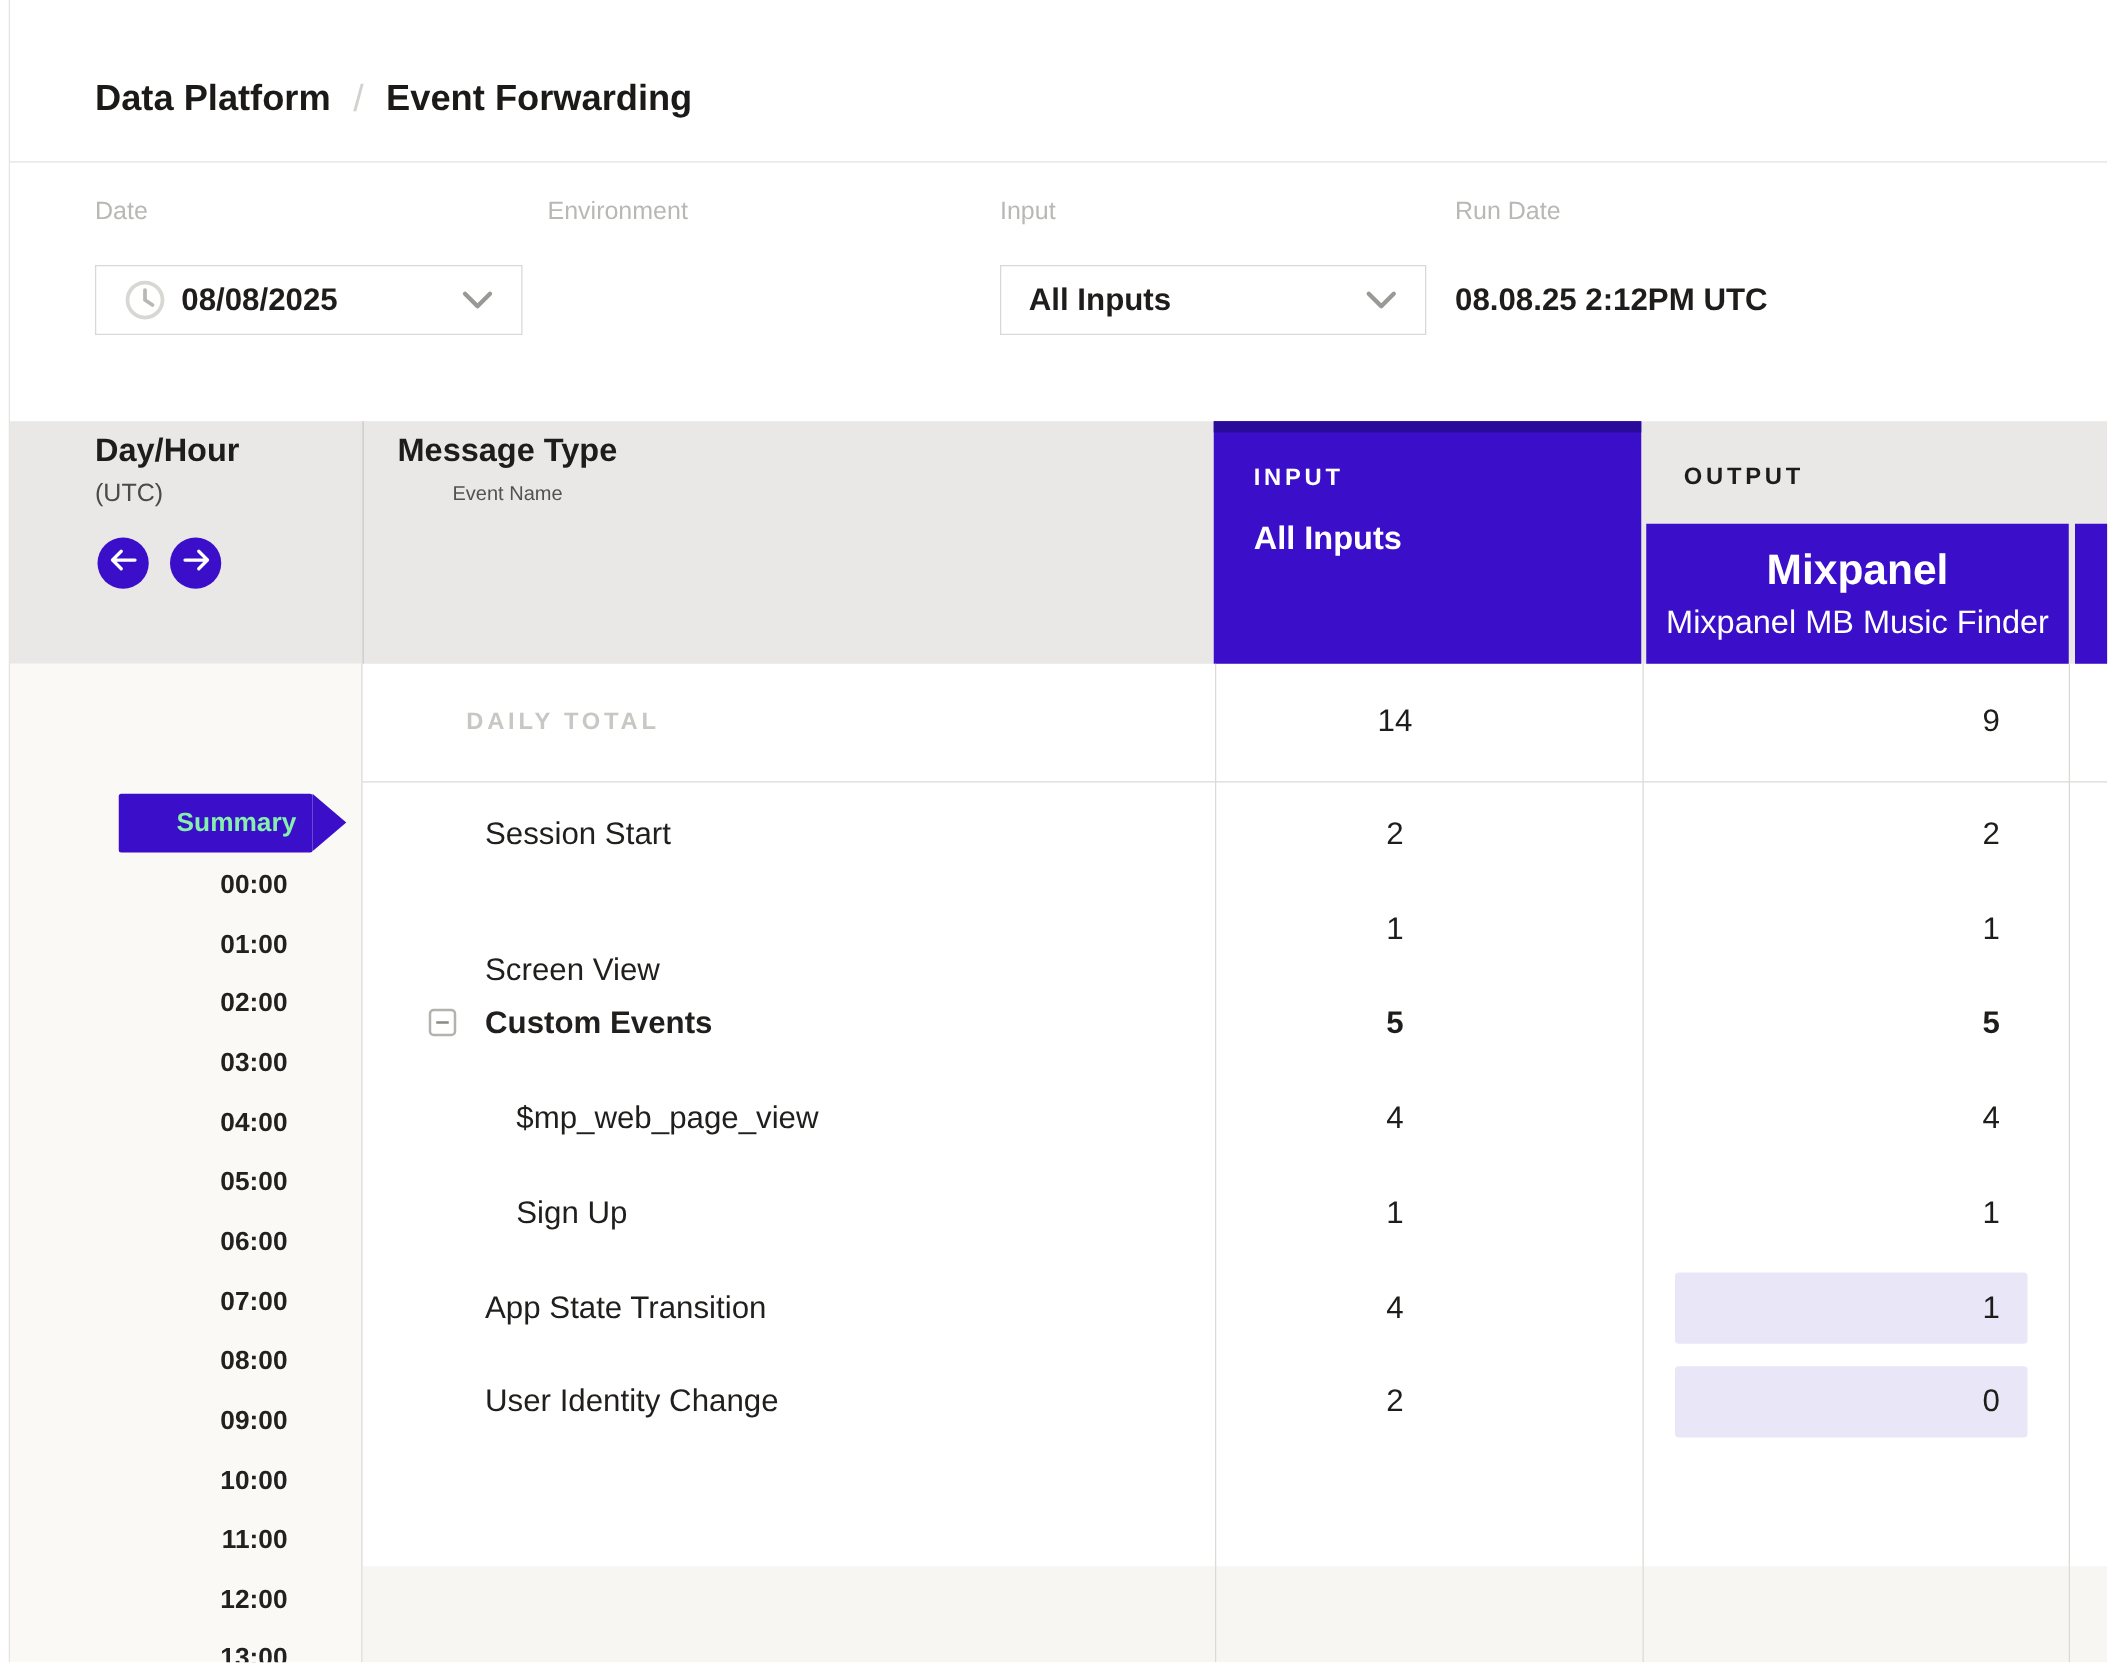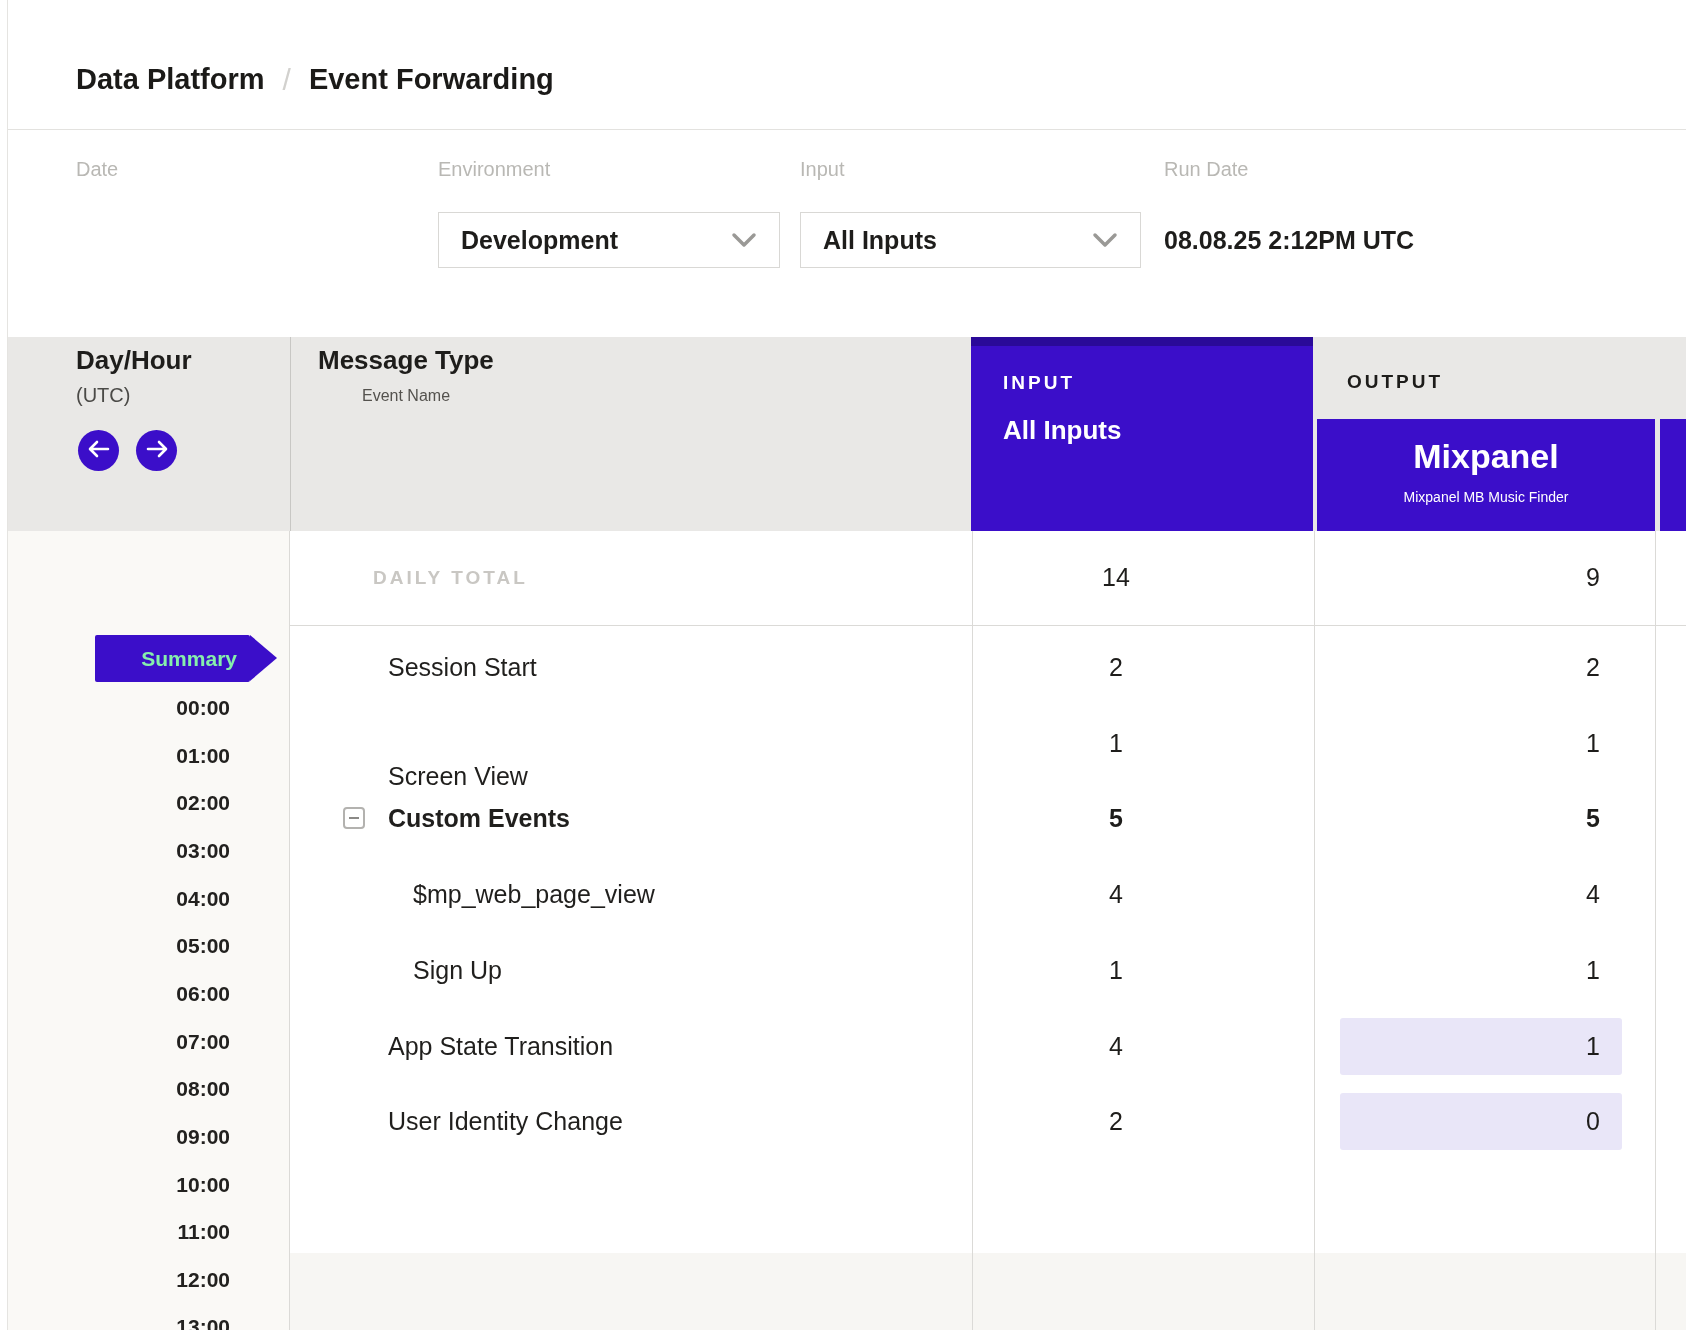--- a/index.html
+++ b/index.html
@@ -40,21 +40,21 @@
   .mt-title{left:318px;top:345px;font-size:26px;font-weight:700;line-height:30px;}
   .mt-sub{left:362px;top:384px;font-size:16px;color:var(--mid-gray);line-height:24px;}
 
   .input-block{left:971px;top:337px;width:342px;height:194px;background:var(--purple);color:#fff;}
   .input-cap{left:971px;top:337px;width:342px;height:9px;background:var(--purple-dark);}
   .input-label{left:1003px;top:370px;font-size:19px;font-weight:700;letter-spacing:3px;line-height:26px;color:#fff;}
   .input-selected{left:1003px;top:415px;font-size:26px;font-weight:700;line-height:30px;color:#fff;}
   .output-label{left:1347px;top:369px;font-size:19px;font-weight:700;letter-spacing:3px;line-height:26px;color:#1D1C1A;}
   .conn-block{left:1317px;top:419px;width:338px;height:112px;background:var(--purple);color:#fff;display:flex;flex-direction:column;align-items:center;justify-content:center;gap:14px;text-align:center;}
   .conn-name{font-size:34px;font-weight:700;line-height:30px;}
-  .conn-sub{font-size:14px;font-weight:500;line-height:24px;}
+  .conn-sub{font-size:26px;font-weight:500;line-height:24px;}
   .conn-block2{left:1660px;top:419px;width:26px;height:112px;background:var(--purple);}
 
   
   .rail{left:8px;top:531px;width:282px;bottom:0;background:var(--rail);border-right:1px solid var(--border);}
   .hour{position:absolute;left:0;width:282px;padding-right:60px;text-align:right;font-size:21px;font-weight:700;line-height:24px;color:#22211F;cursor:pointer;}
   .flag{left:95px;top:635px;width:155px;height:47px;background:var(--purple);border-radius:2px;color:#86efac;
         font-size:21px;font-weight:700;line-height:47px;text-align:right;padding-right:13px;cursor:pointer;}
   .flag::after{content:"";position:absolute;right:-27px;top:0;width:0;height:0;
         border-top:23.5px solid transparent;border-bottom:23.5px solid transparent;border-left:27px solid var(--purple);}
 
@@ -79,30 +79,36 @@
   <div class="abs edge-line"></div>
 
   <div class="abs crumbs">
     <span>Data Platform</span>
     <span class="crumb-sep">/</span>
     <span>Event Forwarding</span>
   </div>
   <div class="abs header-divider"></div>
 
   <div class="abs f-label" style="left:76px">Date</div>
-
-  <div class="abs f-label" style="left:438px">Environment</div>
-  <div class="abs f-box" style="left:438px;width:342px">
-    <span class="val semi">Development</span>
+  <div class="abs f-box" style="left:76px;width:342px">
+    <span class="clock">
+      <svg width="34" height="34" viewBox="0 0 34 34">
+          <circle cx="17" cy="17" r="14" fill="none" stroke="#D8D7D4" stroke-width="3"></circle>
+          <path d="M17 9 v8 l6 4" fill="none" stroke="#B9B8B4" stroke-width="3" stroke-linecap="round" stroke-linejoin="round"></path>
+        </svg>
+    </span>
+    <span class="val">08/08/2025</span>
     <span class="chev">
       <svg width="26" height="16" viewBox="0 0 26 16">
           <polyline points="3,3 13,13 23,3" fill="none" stroke="#9A9996" stroke-width="3.5" stroke-linecap="round" stroke-linejoin="round"></polyline>
         </svg>
     </span>
   </div>
+
+  <div class="abs f-label" style="left:438px">Environment</div>
 
   <div class="abs f-label" style="left:800px">Input</div>
   <div class="abs f-box" style="left:800px;width:341px">
     <span class="val semi">All Inputs</span>
     <span class="chev">
       <svg width="26" height="16" viewBox="0 0 26 16">
           <polyline points="3,3 13,13 23,3" fill="none" stroke="#9A9996" stroke-width="3.5" stroke-linecap="round" stroke-linejoin="round"></polyline>
         </svg>
     </span>
   </div>

